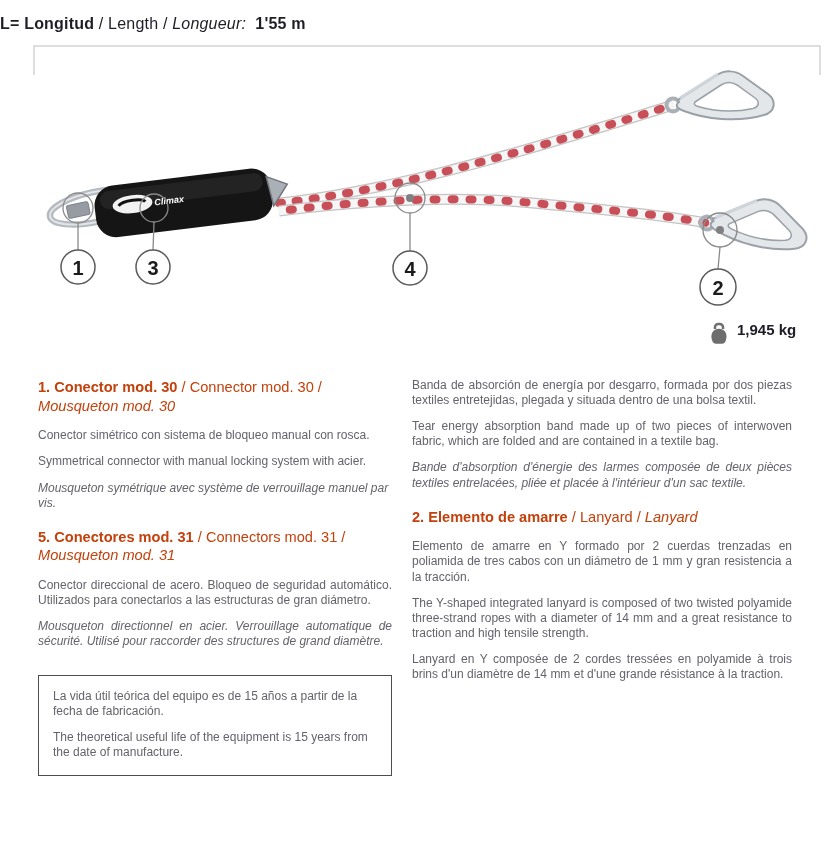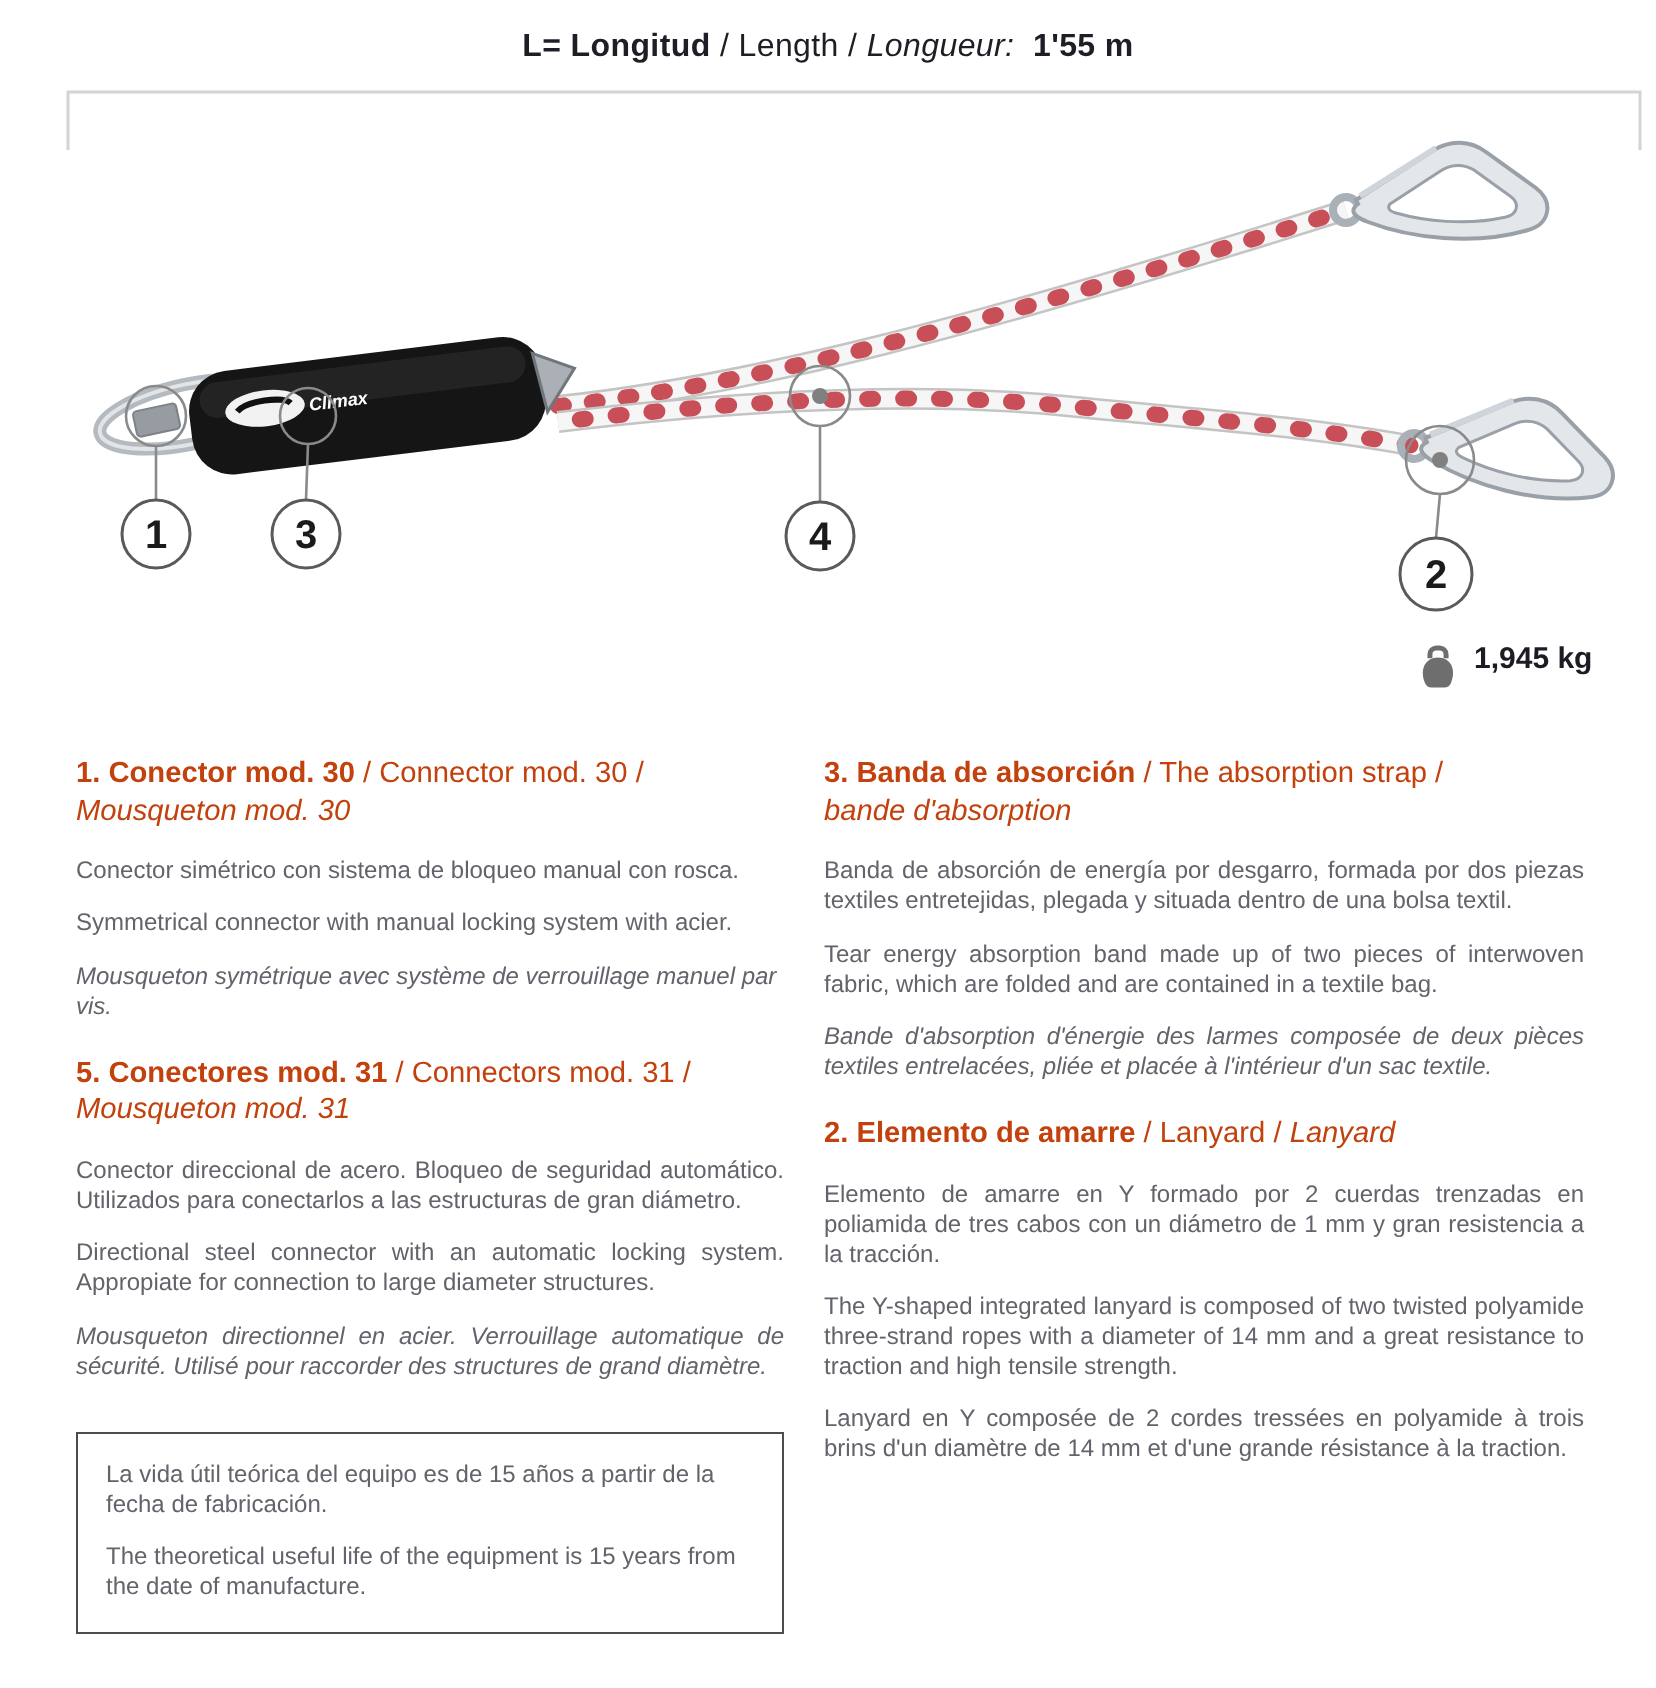--- a/index.html
+++ b/index.html
@@ -1,18 +1,18 @@
 <!DOCTYPE html>
 <html><head>
 <meta charset="utf-8">
 <style>
   html,body{margin:0;padding:0;background:#ffffff;}
   .page{position:relative;width:828px;height:844px;background:#ffffff;overflow:hidden;
         font-family:"Liberation Sans", sans-serif;}
-  .title{position:absolute;top:15px;left:0;width:100%;text-align:center;
+  .title{position:absolute;top:15px;left:0;width:100%;
          font-size:16px;color:#1e1e26;letter-spacing:.2px;white-space:pre-wrap;}
   .b{font-weight:700;}
   .it{font-style:italic;}
   svg.illust{position:absolute;left:33px;top:45px;}
   .weight{position:absolute;left:708px;top:321px;display:flex;gap:7px;}
   .weight-label{font-size:15px;font-weight:700;color:#1c1c24;}
   .col{position:absolute;top:378px;}
   .col-left{left:38px;width:354px;}
   .col-right{left:412px;width:380px;}
   .sec-h{font-size:14.6px;line-height:1.28;color:#c2410c;font-weight:400;margin:0 0 13px 0;}
@@ -114,32 +114,30 @@
   </div>
 
   <div class="col col-left">
     <h4 class="sec-h"><span class="es">1. Conector mod. 30</span><span> / Connector mod. 30 /</span><br><span class="fr">Mousqueton mod. 30</span></h4>
     <p class="body">Conector simétrico con sistema de bloqueo manual con rosca.</p>
     <p class="body">Symmetrical connector with manual locking system with acier.</p>
     <p class="body fr">Mousqueton symétrique avec système de verrouillage manuel par vis.</p>
 
     <h4 class="sec-h mt"><span class="es">5. Conectores mod. 31</span><span> / Connectors mod. 31 /</span><br><span class="fr">Mousqueton mod. 31</span></h4>
     <p class="body just">Conector direccional de acero. Bloqueo de seguridad automático. Utilizados para conectarlos a las estructuras de gran diámetro.</p>
-    <p class="body just">Directional steel connector with an automatic locking system. Appropiate for connection to large diameter structures.</p>
     <p class="body fr just">Mousqueton directionnel en acier. Verrouillage automatique de sécurité. Utilisé pour raccorder des structures de grand diamètre.</p>
 
     <div class="lifespan">
       <p class="body">La vida útil teórica del equipo es de 15 años a partir de la fecha de fabricación.</p>
       <p class="body">The theoretical useful life of the equipment is 15 years from the date of manufacture.</p>
 
     </div>
   </div>
 
   <div class="col col-right">
-    <h4 class="sec-h"><span class="es">3. Banda de absorción</span><span> / The absorption strap /</span><br><span class="fr">bande d'absorption</span></h4>
     <p class="body just">Banda de absorción de energía por desgarro, formada por dos piezas textiles entretejidas, plegada y situada dentro de una bolsa textil.</p>
     <p class="body just">Tear energy absorption band made up of two pieces of interwoven fabric, which are folded and are contained in a textile bag.</p>
     <p class="body fr just">Bande d'absorption d'énergie des larmes composée de deux pièces textiles entrelacées, pliée et placée à l'intérieur d'un sac textile.</p>
 
     <h4 class="sec-h mt"><span class="es">2. Elemento de amarre</span><span> / Lanyard / </span><span class="fr">Lanyard</span></h4>
     <p class="body just">Elemento de amarre en Y formado por 2 cuerdas trenzadas en poliamida de tres cabos con un diámetro de 1 mm y gran resistencia a la tracción.</p>
     <p class="body just">The Y-shaped integrated lanyard is composed of two twisted polyamide three-strand ropes with a diameter of 14 mm and a great resistance to traction and high tensile strength.</p>
     <p class="body just">Lanyard en Y composée de 2 cordes tressées en polyamide à trois brins d'un diamètre de 14 mm et d'une grande résistance à la traction.</p>
   </div>
 

